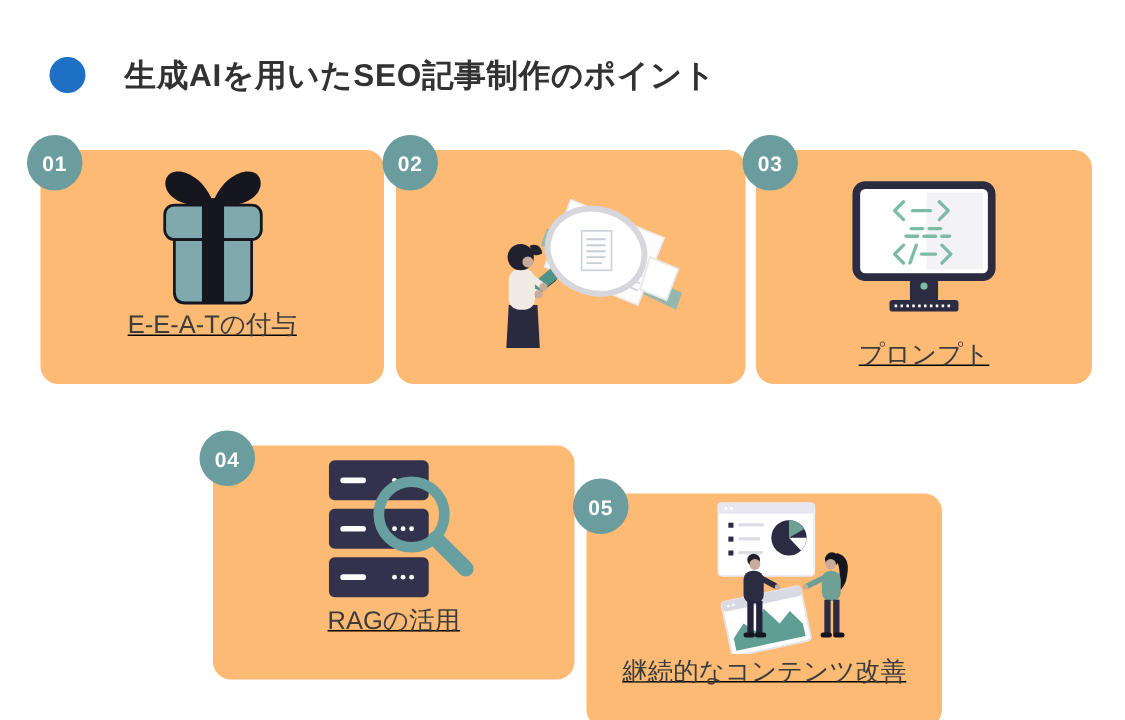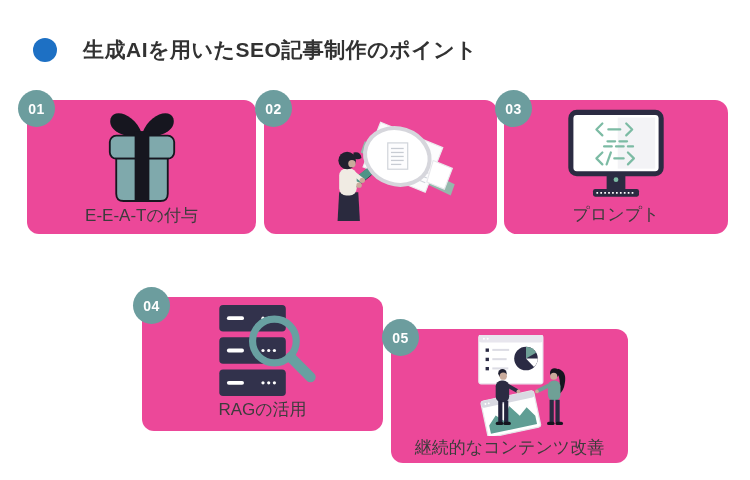--- a/index.html
+++ b/index.html
@@ -13,47 +13,48 @@
   .header { position: absolute; left: 33px; top: 36px; display: flex; align-items: center; gap: 26px; }
   .bullet {
     width: 24px; height: 24px; border-radius: 50%;
     background: #1d70c4; flex: 0 0 auto;
   }
   .title {
     font-size: 21px; font-weight: bold; color: #323232; letter-spacing: 0.5px;
   }
   .card {
     position: absolute;
-    background: #ec4899;
+    background: #fdba74;
     border-radius: 12px;
     display: flex; flex-direction: column; align-items: center;
-    height: 134px;
+    height: 156px;
+    text-decoration: underline;
   }
   .card-1 { left: 27px;  top: 100px; width: 229px; }
   .card-2 { left: 264px; top: 100px; width: 233px; }
-  .card-3 { left: 504px; top: 100px; width: 224px; border-radius: 13px; }
+  .card-3 { left: 504px; top: 100px; width: 224px; }
   .card-4 { left: 142px; top: 285px; width: 241px; margin-top: 12px; }
   .card-5 { left: 391px; top: 285px; width: 237px; margin-top: 44px; }
   .badge {
     position: absolute; left: -9px; top: -10px;
     width: 37px; height: 37px; border-radius: 50%;
     background: #6c9d9e; color: #ffffff;
     font-size: 14px; font-weight: bold;
     display: flex; align-items: center; justify-content: center;
     letter-spacing: 0.5px;
   }
   .icon-area {
     flex: 1; width: 100%;
     display: flex; align-items: center; justify-content: center;
     padding-top: 6px;
   }
   .label {
     text-align: center; color: #3c3c3c;
     font-size: 17px; line-height: 23px; font-weight: 500;
-    padding-bottom: 12px; width: 100%;
+    padding-bottom: 28px; width: 100%;
   }
   .label.two-line { padding-bottom: 8px; }
   svg { display: block; }
 </style>
 </head>
 <body>
 
 <div class="header">
   <div class="bullet"></div>
   <div class="title">生成AIを用いたSEO記事制作のポイント</div>

